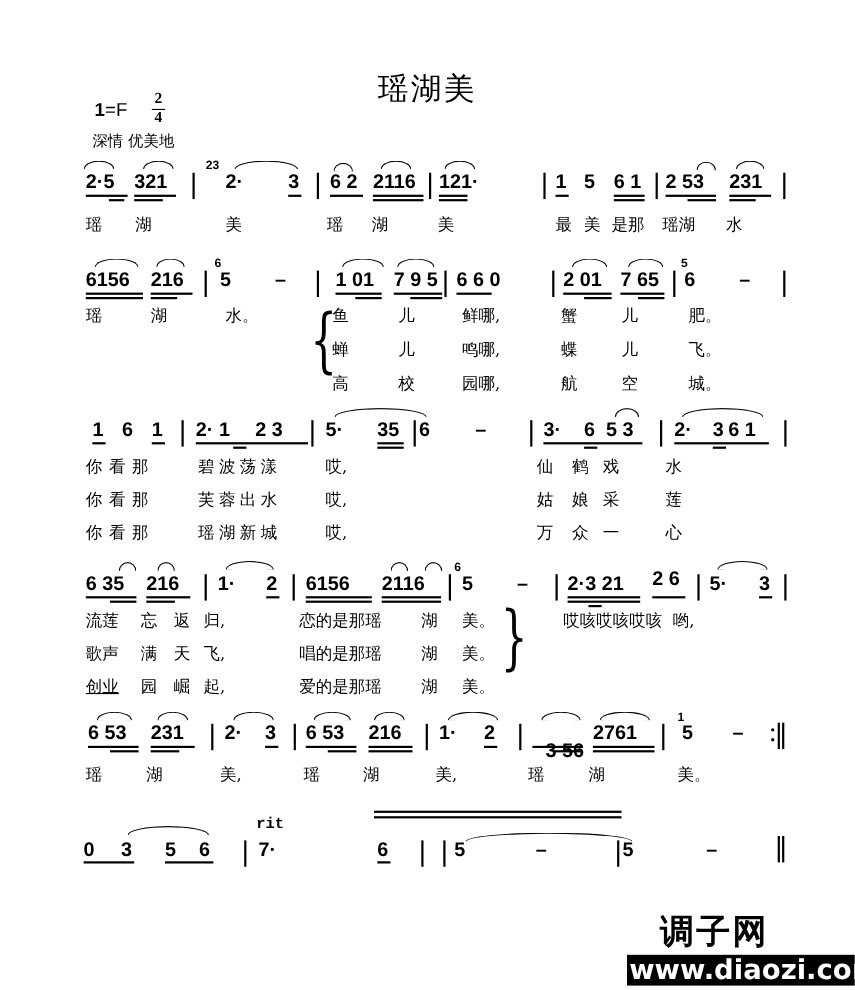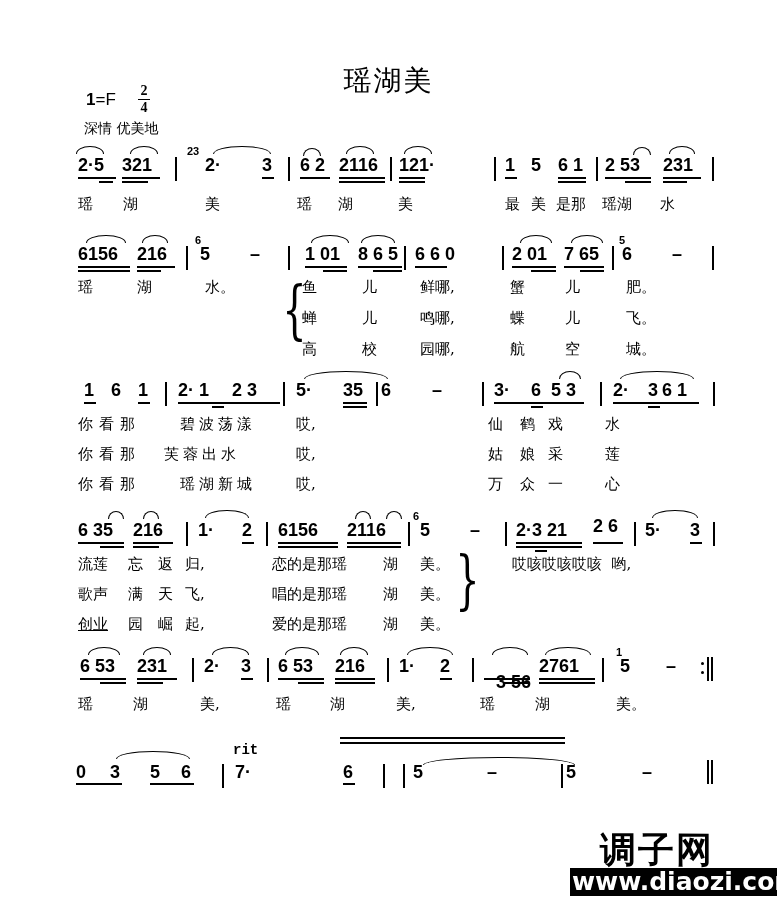--- a/index.html
+++ b/index.html
@@ -15,21 +15,21 @@
   .credits .jf { font-style:italic; font-family:"Liberation Serif", serif; letter-spacing:0; }
   .note { font-family:"Liberation Sans", sans-serif; font-weight:bold; font-size:18px; white-space:pre; }
   .lyric { font-family:"DejaVu Serif", serif; font-size:15px; white-space:pre; }
   .barline { width:1.5px; background:#000; height:24px; }
   .u1 { height:1.5px; background:#000; }
   .dot { width:3px; height:3px; border-radius:50%; background:#000; }
   .slur { border:1.5px solid #000; border-bottom:none; border-radius:50% 50% 0 0 / 100% 100% 0 0; height:7px; }
   .grace { font-family:"Liberation Sans", sans-serif; font-weight:bold; font-size:11px; }
   .brace { font-family:"DejaVu Serif", serif; font-size:64px; line-height:64px; transform:scaleX(0.6); }
   .rit { font-family:"Liberation Mono", monospace; font-weight:bold; font-size:14px; }
-  .watermark1 { left:600px; top:826px; font-family:"DejaVu Sans", sans-serif; font-weight:bold; font-size:36px; letter-spacing:2px; }
+  .watermark1 { left:600px; top:826px; font-family:"DejaVu Sans", sans-serif; font-weight:bold; font-size:31px; letter-spacing:2px; }
   .watermark2 { left:570px; top:868px; font-family:"DejaVu Sans", sans-serif; font-weight:bold; font-size:25px; letter-spacing:0; background:#000; color:#fff; padding:0 2px; line-height:28px; }
 </style>
 </head>
 <body>
 
 <div class="abs title">瑶湖美</div>
 <div class="abs key">
   <span>1</span><span class="f">=</span><span class="f">F</span>
 </div>
 <div class="abs timesig">
@@ -70,21 +70,21 @@
     <div class="abs lyric" style="left: 505px; top: 195px;">最</div>
     <div class="abs lyric" style="left: 531px; top: 195px;">美</div>
     <div class="abs lyric" style="left: 556px; top: 195px;">是那</div>
     <div class="abs lyric" style="left: 602px; top: 195px;">瑶湖</div>
     <div class="abs lyric" style="left: 660px; top: 195px;">水</div>
     <div class="abs note" style="left: 78px; top: 244px;">6156</div>
     <div class="abs note" style="left: 137px; top: 244px;">216</div>
     <div class="abs note" style="left: 200px; top: 244px;">5</div>
     <div class="abs note" style="left: 250px; top: 244px;">–</div>
     <div class="abs note" style="left: 305px; top: 244px;">1 01</div>
-    <div class="abs note" style="left: 358px; top: 244px;">8 6 5</div>
+    <div class="abs note" style="left: 358px; top: 244px;">7 9 5</div>
     <div class="abs note" style="left: 415px; top: 244px;">6 6 0</div>
     <div class="abs note" style="left: 512px; top: 244px;">2 01</div>
     <div class="abs note" style="left: 564px; top: 244px;">7 65</div>
     <div class="abs note" style="left: 622px; top: 244px;">6</div>
     <div class="abs note" style="left: 672px; top: 244px;">–</div>
     <div class="abs barline" style="left: 186px; top: 246px;"></div>
     <div class="abs barline" style="left: 288px; top: 246px;"></div>
     <div class="abs barline" style="left: 404px; top: 246px;"></div>
     <div class="abs barline" style="left: 502px; top: 246px;"></div>
     <div class="abs barline" style="left: 612px; top: 246px;"></div>
@@ -195,21 +195,21 @@
     <div class="abs lyric" style="left: 565px; top: 340px;">空</div>
     <div class="abs lyric" style="left: 626px; top: 340px;">城。</div>
     <div class="abs lyric" style="left: 78px; top: 415px; letter-spacing: 6px;">你看那</div>
     <div class="abs lyric" style="left: 180px; top: 415px; letter-spacing: 4px;">碧波荡漾</div>
     <div class="abs lyric" style="left: 296px; top: 415px; letter-spacing: 0px;">哎,</div>
     <div class="abs lyric" style="left: 488px; top: 415px; letter-spacing: 0px;">仙</div>
     <div class="abs lyric" style="left: 520px; top: 415px; letter-spacing: 0px;">鹤</div>
     <div class="abs lyric" style="left: 548px; top: 415px; letter-spacing: 0px;">戏</div>
     <div class="abs lyric" style="left: 605px; top: 415px; letter-spacing: 0px;">水</div>
     <div class="abs lyric" style="left: 78px; top: 445px; letter-spacing: 6px;">你看那</div>
-    <div class="abs lyric" style="left: 164px; top: 445px; letter-spacing: 4px;">芙蓉出水</div>
+    <div class="abs lyric" style="left: 180px; top: 445px; letter-spacing: 4px;">芙蓉出水</div>
     <div class="abs lyric" style="left: 296px; top: 445px; letter-spacing: 0px;">哎,</div>
     <div class="abs lyric" style="left: 488px; top: 445px; letter-spacing: 0px;">姑</div>
     <div class="abs lyric" style="left: 520px; top: 445px; letter-spacing: 0px;">娘</div>
     <div class="abs lyric" style="left: 548px; top: 445px; letter-spacing: 0px;">采</div>
     <div class="abs lyric" style="left: 605px; top: 445px; letter-spacing: 0px;">莲</div>
     <div class="abs lyric" style="left: 78px; top: 475px; letter-spacing: 6px;">你看那</div>
     <div class="abs lyric" style="left: 180px; top: 475px; letter-spacing: 4px;">瑶湖新城</div>
     <div class="abs lyric" style="left: 296px; top: 475px; letter-spacing: 0px;">哎,</div>
     <div class="abs lyric" style="left: 488px; top: 475px; letter-spacing: 0px;">万</div>
     <div class="abs lyric" style="left: 520px; top: 475px; letter-spacing: 0px;">众</div>

